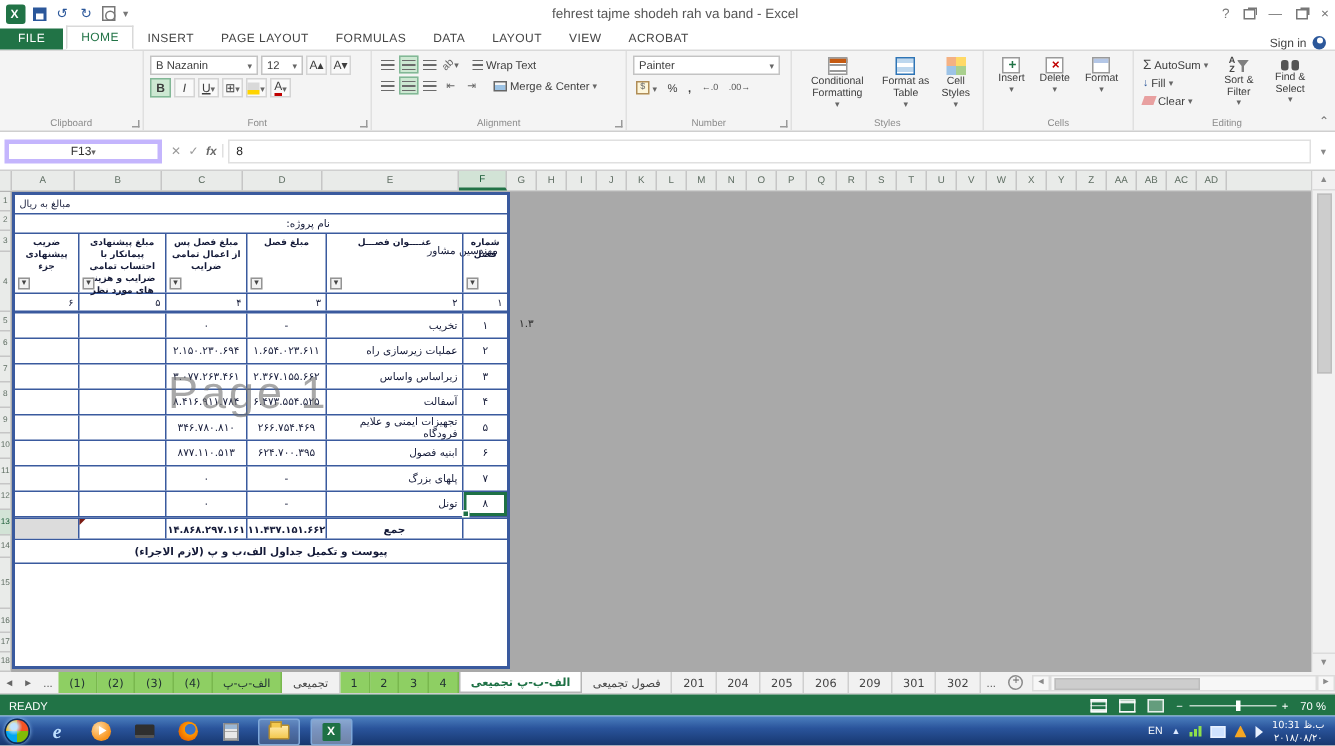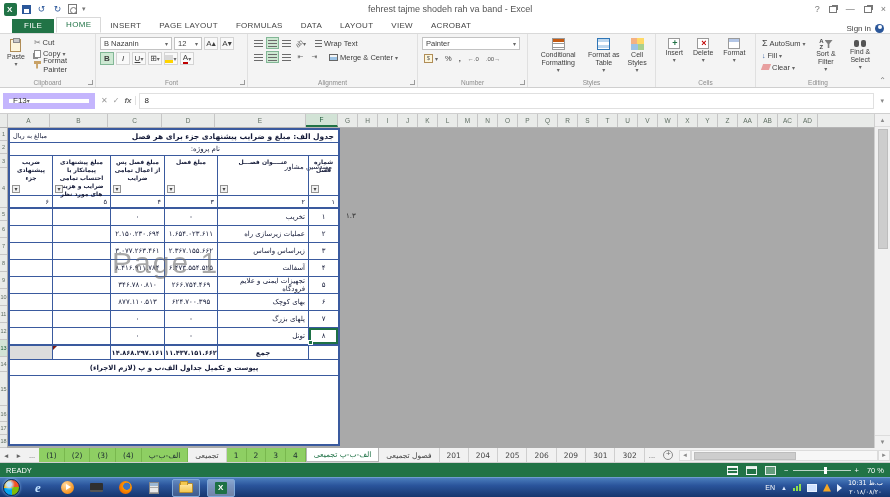--- a/index.html
+++ b/index.html
@@ -14,21 +14,21 @@
 .floppy{width:9px;height:9px;background:#2b579a;position:relative}
 .floppy::before{content:"";position:absolute;left:2px;top:4px;width:5px;height:4px;background:#fff}
 .undo::before{content:"↺"}.redo::before{content:"↻"}
 .qprev{width:9px;height:10px;border:1px solid #777;position:relative;background:#fff}
 .qprev::before{content:"";position:absolute;width:5px;height:5px;border:1px solid #777;border-radius:50%;left:1px;top:2px}
 .qdrop{color:#777;font-size:7px}
 .ttl{flex:1;text-align:center;color:#555;font-size:9px}
 .winctl{display:flex;gap:9px;color:#777;font-size:9px;align-items:center}
 .wrestore{width:8px;height:7px;border:1px solid #777;box-shadow:2px -2px 0 -1px #777}
 
-#tabrow{height:16px;background:#fff;display:flex;align-items:flex-end;border-bottom:1px solid #d9d9d9;padding-left:12px}
+#tabrow{height:16px;background:#fff;display:flex;align-items:flex-end;border-bottom:1px solid #d9d9d9;padding-left:0}
 .rtab{font-size:8px;letter-spacing:.3px;color:#444;padding:2px 9px 3px;cursor:default}
 .rtab.file{background:#217346;color:#fff;padding:2px 12px 3px;margin-right:2px}
 .rtab.active{background:#fff;color:#217346;border:1px solid #d9d9d9;border-bottom:1px solid #fff}
 .signin{margin-left:auto;display:flex;align-items:center;gap:4px;font-size:8px;color:#444;padding-right:6px}
 .person{width:9px;height:9px;border-radius:50%;background:#2b579a;position:relative}
 .person::before{content:"";position:absolute;left:2.5px;top:1px;width:4px;height:4px;border-radius:50%;background:#fff}
 
 #ribbon{height:54px;background:#f4f4f4;border-bottom:1px solid #cfcfcf;display:flex;position:relative;font-size:7.5px;color:#3d3d3d}
 .grp{position:relative;border-right:1px solid #e0e0e0;padding:3px 4px 11px}
 .grp-label{position:absolute;bottom:1px;left:0;right:0;text-align:center;font-size:6.5px;color:#8c8c8c}
@@ -62,21 +62,21 @@
 .fmtic{width:12px;height:11px;border:1px solid #9a9a9a;background:linear-gradient(#b4c7e7 0 3px,#fff 3px)}
 .sigma::before{content:"Σ";font-size:9px;color:#444}
 .funnel{width:8px;height:8px;background:#7f7f7f;clip-path:polygon(0 0,100% 0,60% 50%,60% 100%,40% 100%,40% 50%)}
 .binoc{width:12px;height:8px;position:relative}
 .binoc::before,.binoc::after{content:"";position:absolute;width:5px;height:7px;background:#555;border-radius:2px;top:0}
 .binoc::after{right:0}.binoc::before{left:0}
 .collapse{position:absolute;right:4px;bottom:2px;color:#777;font-size:8px}
 .az{font-size:6px;font-weight:bold;color:#444;line-height:1}
 
 #fbar{height:26px;background:#fff;border-bottom:1px solid #cfcfcf;display:flex;align-items:center;padding:4px 3px;gap:3px}
-.namebox{width:92px;height:16px;border:6px solid #c4b5fd;font-size:8px;display:flex;align-items:center;justify-content:flex-start;padding:0 4px;color:#333}
+.namebox{width:105px;height:16px;border:3px solid #c4b5fd;font-size:8px;display:flex;align-items:center;justify-content:center;padding:0 4px;color:#333}
 .fbtns{display:flex;gap:5px;color:#9a9a9a;font-size:8px;align-items:center;padding:0 3px;border-right:1px solid #e0e0e0}
 .fx{font-style:italic;font-weight:bold;color:#6a6a6a}
 .finput{flex:1;height:16px;border:1px solid #e0e0e0;font-size:8px;display:flex;align-items:center;padding:0 5px;color:#222}
 .fchev{color:#888;font-size:7px;padding:0 3px}
 
 #grid{position:relative;height:334px;background:#a9a9a9}
 #colhdr{height:14px;display:flex;background:#e9ebe9;border-bottom:1px solid #b5b5b5;padding-right:16px}
 .corner{width:8px;background:#e9ebe9;border-right:1px solid #c6c6c6}
 .chs{display:flex}
 .chs>div{border-right:1px solid #c6c6c6;font-size:6.5px;color:#5f6e63;display:flex;align-items:center;justify-content:center;flex:none}
@@ -132,21 +132,21 @@
 .vsb{position:absolute;top:0;right:0;width:16px;height:100%;background:#f1f1f1;border-left:1px solid #cfcfcf;display:flex;flex-direction:column;align-items:center}
 .vsb .arr{height:13px;width:100%;display:flex;align-items:center;justify-content:center;font-size:6px;color:#8a8a8a;background:#f1f1f1;border-bottom:1px solid #dcdcdc}
 .vsb .thumb{width:10px;height:120px;background:#cdcdcd;border:1px solid #bdbdbd;margin-top:2px}
 .vsb .arr.dn{margin-top:auto;border-top:1px solid #dcdcdc;border-bottom:none}
 
 #sheettabs{height:15px;background:#f1f1f1;display:flex;align-items:stretch;font-size:7.5px;color:#444;border-bottom:1px solid #cfcfcf}
 .tnav{display:flex;align-items:center;padding:0 3px;color:#666;font-size:6.5px}
 .ellip{display:flex;align-items:center;padding:0 4px;color:#555}
 .stab{display:flex;align-items:center;padding:0 7px;border-right:1px solid #cfcfcf;font-family:"DejaVu Sans",sans-serif;white-space:nowrap}
 .stab.green{background:#8ecf63;border-right-color:#79b84e;color:#233}
-.stab.active{background:#fff;color:#1e7145;font-weight:normal;border:1px solid #b5b5b5;border-top:none}
+.stab.active{background:#fff;color:#1e7145;font-weight:bold;border:1px solid #b5b5b5;border-top:none}
 .plusbtn{width:10px;height:10px;border-radius:50%;border:1px solid #8a8a8a;align-self:center;margin:0 4px;position:relative}
 .plusbtn::before{content:"+";position:absolute;left:2px;top:-2px;font-size:8px;color:#666}
 .hsb{display:flex;align-items:center;margin-left:2px;flex:1}
 .hsb .harr{font-size:6px;color:#8a8a8a;padding:0 2px;border:1px solid #dcdcdc;background:#f7f7f7;height:11px;display:flex;align-items:center}
 .hsb .htrack{flex:1;height:11px;background:#f7f7f7;border:1px solid #dcdcdc;position:relative}
 .hsb .hthumb{position:absolute;left:2px;top:1px;width:55%;height:8px;background:#cdcdcd;border:1px solid #bdbdbd}
 
 #statusbar{height:14px;background:#217346;color:#fff;display:flex;align-items:center;font-size:7.5px;padding:0 6px;gap:10px}
 .sb-right{margin-left:auto;display:flex;align-items:center;gap:8px}
 .vbtn{width:11px;height:9px;border:1px solid rgba(255,255,255,.85);display:inline-block}
@@ -225,42 +225,20 @@
   <span class="rtab">ACROBAT</span>
 </span>
   <div class="signin">
     <span>Sign in</span>
     <span class="person"></span>
   </div>
 </div>
 
 <div id="ribbon">
   <div class="grp" style="width:96px">
-    <div class="row" style="gap:4px">
-      <div class="bigbtn">
-        <span class="paste-ic"></span>
-        <span>Paste</span>
-          <span class="dropcar">▾</span>
-      </div>
-      <div class="col">
-        <div class="smbtn">
-            <span class="scis"></span>
-            <span>Cut</span>
-          </div>
-        <div class="smbtn">
-            <span class="copy-ic"></span>
-            <span>Copy</span>
-            <span class="dropcar">▾</span>
-          </div>
-        <div class="smbtn">
-            <span class="fp-ic"></span>
-            <span>Format Painter</span>
-          </div>
-      </div>
-    </div>
     <div class="grp-label">Clipboard</div>
     <span class="launcher"></span>
   </div>
 
   <div class="grp" style="width:152px">
     <div class="row" style="gap:2px">
       <div class="combo" style="width:72px">
           <span>B Nazanin</span>
           <span class="dropcar">▾</span>
         </div>
@@ -566,21 +544,20 @@
 
   <div>16</div>
 
   <div>17</div>
 
   <div>18</div>
 </div>
 
     <div id="print">
       <div class="prow r1">
-        <span class="tr-right">جدول الف: مبلغ و ضرایب پیشنهادی جزء برای هر فصل</span>
         <span class="tr-left">مبالغ به ریال</span>
       </div>
       <div class="prow r2">
         <span class="tr-right">مهندسین مشاور</span>
         <span class="proj">نام پروژه:</span>
       </div>
       <div class="prow hdr">
         <div class="w-no">
             <span>شماره فصل</span>
             <span class="flt"></span>
@@ -656,21 +633,21 @@
     <div class="w-no c-no">۵</div>
     <div class="w-title c-title">تجهیزات ایمنی و علایم فرودگاه</div>
     <div class="w-amt c-amt">۲۶۶.۷۵۴.۴۶۹</div>
     <div class="w-aft c-aft">۳۴۶.۷۸۰.۸۱۰</div>
     <div class="w-b c-b"></div>
     <div class="w-a c-a"></div>
   </div>
 
   <div class="trow">
     <div class="w-no c-no">۶</div>
-    <div class="w-title c-title">بهای کوچک</div>
+    <div class="w-title c-title">ابنیه فصول</div>
     <div class="w-amt c-amt">۶۲۴.۷۰۰.۳۹۵</div>
     <div class="w-aft c-aft">۸۷۷.۱۱۰.۵۱۳</div>
     <div class="w-b c-b"></div>
     <div class="w-a c-a"></div>
   </div>
 
   <div class="trow">
     <div class="w-no c-no">۷</div>
     <div class="w-title c-title">پلهای بزرگ</div>
     <div class="w-amt c-amt">-</div>

